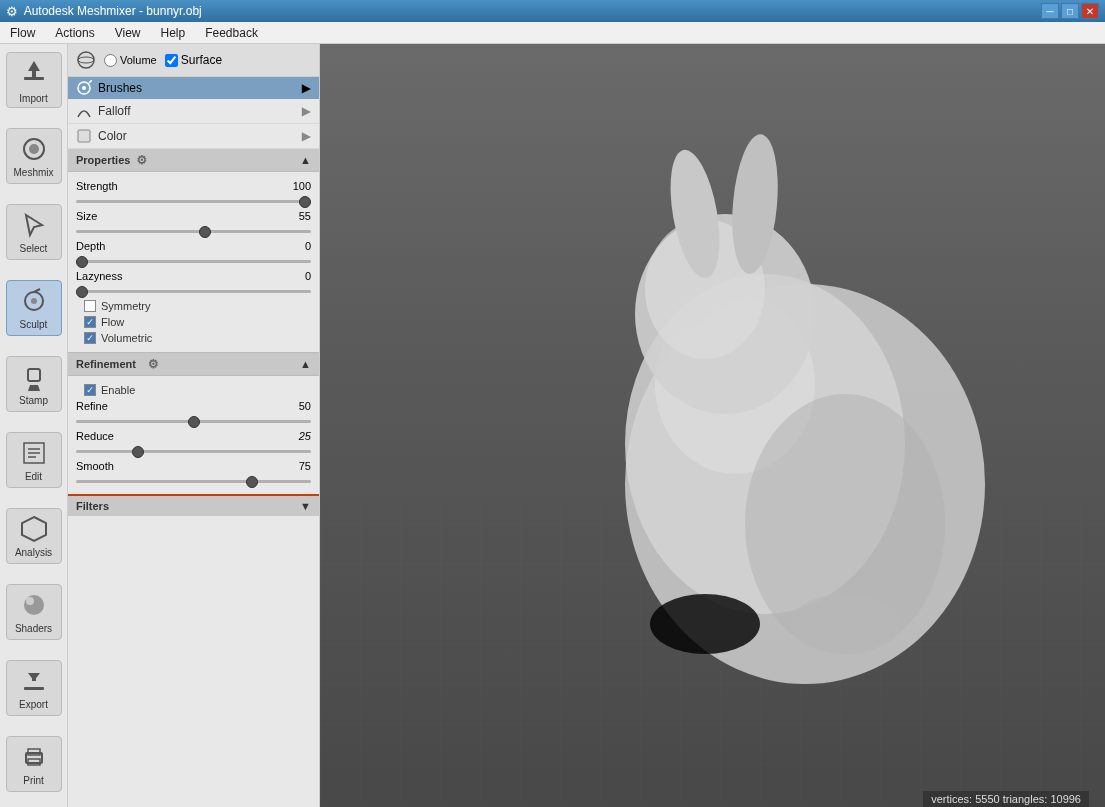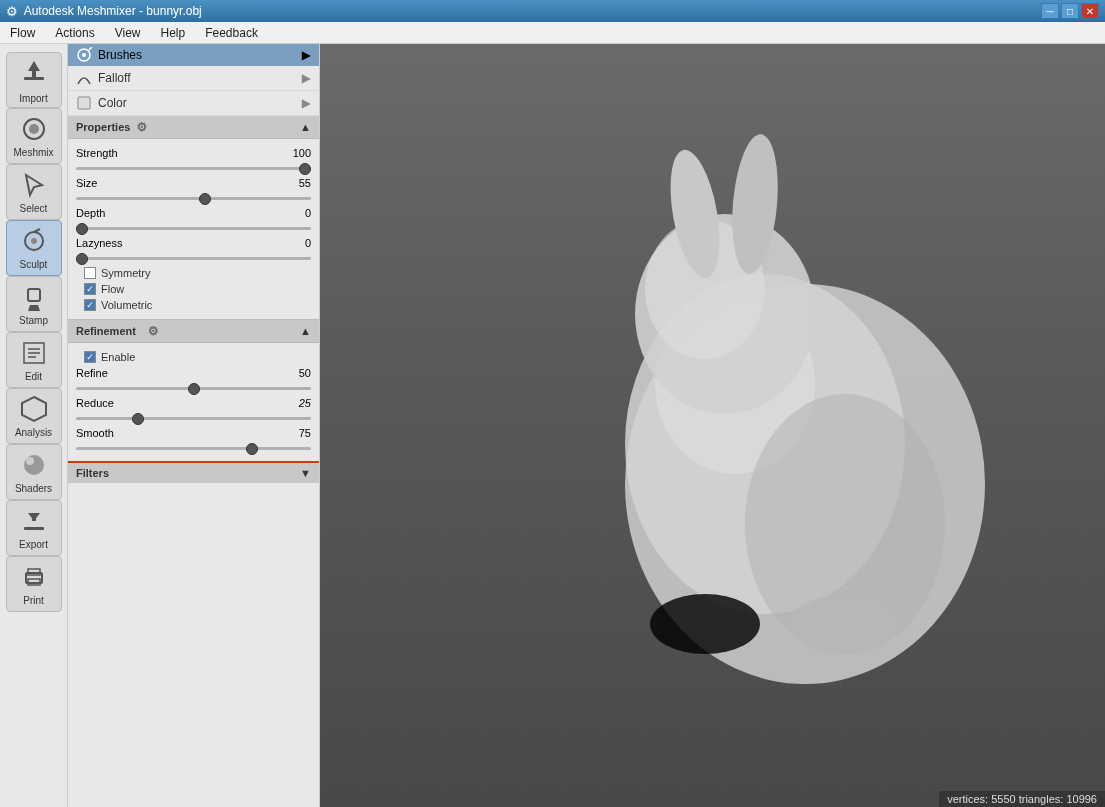--- a/index.html
+++ b/index.html
@@ -53,21 +53,21 @@
 
     
     #sidebar {
       width: 68px;
       background: #e8e8e8;
       border-right: 1px solid #ccc;
       display: flex;
       flex-direction: column;
       align-items: center;
       padding-top: 8px;
-      gap: 0;
+      gap: 20px;
     }
     .sidebar-btn {
       width: 56px;
       height: 56px;
       background: #d8d8d8;
       border: 1px solid #bbb;
       border-radius: 4px;
       display: flex;
       flex-direction: column;
       align-items: center;
@@ -189,21 +189,21 @@
       width: 100%;
       height: 100%;
       background: linear-gradient(to bottom, #6a6a6a 0%, #5a5a5a 40%, #484848 100%);
       position: relative;
     }
 
     
     #statusbar {
       position: absolute;
       bottom: 0;
-      right: 0;
+      right: 16px;
       background: rgba(50,50,50,0.85);
       color: #ddd;
       font-size: 11px;
       padding: 2px 8px;
     }
 
     
     .gear-icon { font-size: 12px; color: #666; margin-left: 6px; cursor: pointer; }
 
     
@@ -327,20 +327,34 @@
             <rect x="8" y="6" width="12" height="6" fill="none" stroke="#555" stroke-width="1.5"></rect>
             <rect x="8" y="16" width="12" height="6" fill="none" stroke="#555" stroke-width="1.5"></rect>
           </svg>
       </div>
       <span>Print</span>
     </div>
   </div>
 
   <div id="panel-area" style="position:relative;">
 
+    <div id="panel-tabs">
+      <div style="display:flex;align-items:center;gap:4px;margin-right:8px;">
+        <svg width="20" height="20" viewBox="0 0 20 20">
+            <circle cx="10" cy="10" r="8" fill="none" stroke="#555" stroke-width="1.5"></circle>
+            <ellipse cx="10" cy="10" rx="8" ry="3" fill="none" stroke="#555" stroke-width="1"></ellipse>
+          </svg>
+      </div>
+      <label class="radio-label">
+        <input type="radio" name="mode" style="">
+        <span>Volume</span>
+      </label>
+      <input type="checkbox" checked="" style="margin-right: 3px;">
+      <span>Surface</span>
+    </div>
 
     <div class="brush-item">
       <svg width="16" height="16" viewBox="0 0 16 16">
           <circle cx="8" cy="8" r="6" fill="none" stroke="white" stroke-width="1.5"></circle>
           <circle cx="8" cy="8" r="2" fill="white"></circle>
           <line x1="13" y1="3" x2="16" y2="0" stroke="white" stroke-width="1.5"></line>
         </svg>
       <span style="margin-left:6px;">Brushes</span>
       <span class="arrow">▶</span>
     </div>

